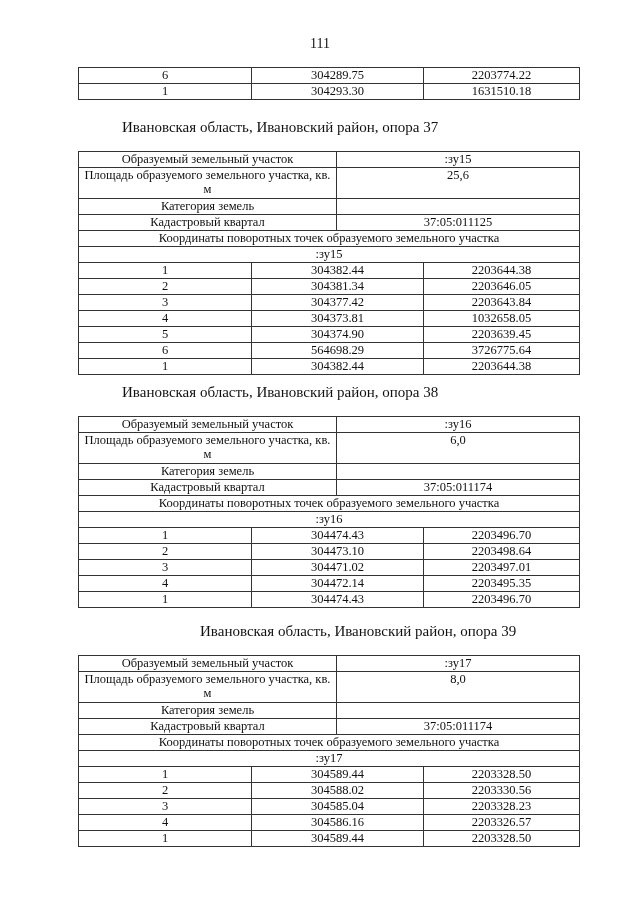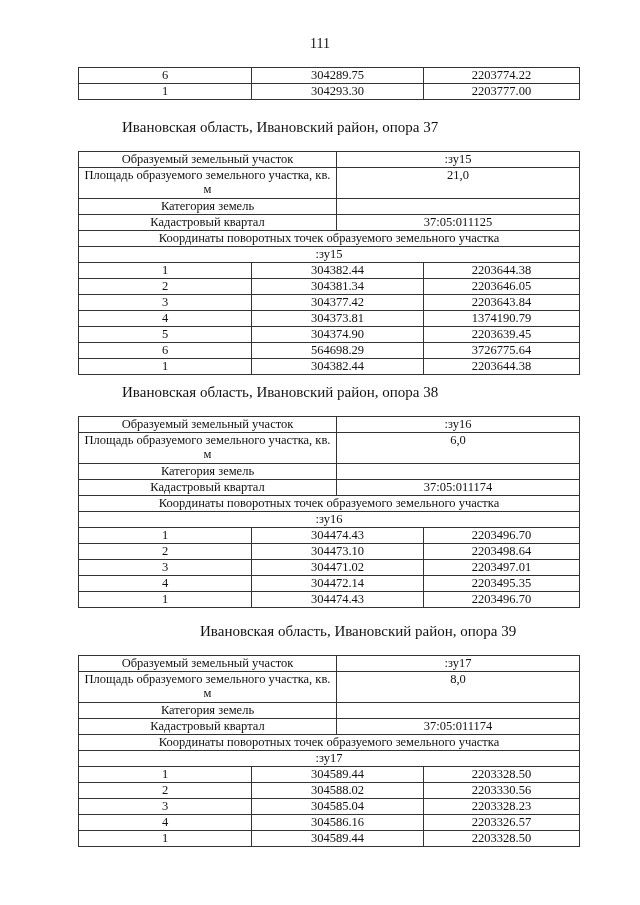--- a/index.html
+++ b/index.html
@@ -40,42 +40,42 @@
     </colgroup>
   <tbody>
     <tr>
       <td class="c">6</td>
       <td class="c">304289.75</td>
       <td class="c">2203774.22</td>
     </tr>
     <tr>
       <td class="c">1</td>
       <td class="c">304293.30</td>
-      <td class="c">2203777.00</td>
+      <td class="c">1631510.18</td>
     </tr>
   </tbody>
 </table>
 
 <div id="sections">
     <div class="heading" style="top: 119px; left: 122px;">Ивановская область, Ивановский район, опора 37</div>
     <table style="top: 151px;">
       <colgroup>
         <col style="width:173px">
         <col style="width:85px">
         <col style="width:87px">
         <col style="width:156px">
       </colgroup>
       <tbody>
         <tr>
         <td class="l" colspan="2">Образуемый земельный участок</td>
         <td class="c" colspan="2">:зу15</td>
       </tr>
         <tr>
         <td class="l" colspan="2" style="height:30px">Площадь образуемого земельного участка, кв. м</td>
-        <td class="c" colspan="2">21,0</td>
+        <td class="c" colspan="2">25,6</td>
       </tr>
         <tr>
         <td class="l" colspan="2">Категория земель</td>
         <td class="c" colspan="2"></td>
       </tr>
         <tr>
         <td class="l" colspan="2">Кадастровый квартал</td>
         <td class="c" colspan="2">37:05:011125</td>
       </tr>
         <tr>
@@ -95,21 +95,21 @@
         <td class="c">2203646.05</td>
       </tr>
         <tr>
         <td class="c">3</td>
         <td class="c" colspan="2">304377.42</td>
         <td class="c">2203643.84</td>
       </tr>
         <tr>
         <td class="c">4</td>
         <td class="c" colspan="2">304373.81</td>
-        <td class="c">1374190.79</td>
+        <td class="c">1032658.05</td>
       </tr>
         <tr>
         <td class="c">5</td>
         <td class="c" colspan="2">304374.90</td>
         <td class="c">2203639.45</td>
       </tr>
         <tr>
         <td class="c">6</td>
         <td class="c" colspan="2">564698.29</td>
         <td class="c">3726775.64</td>

